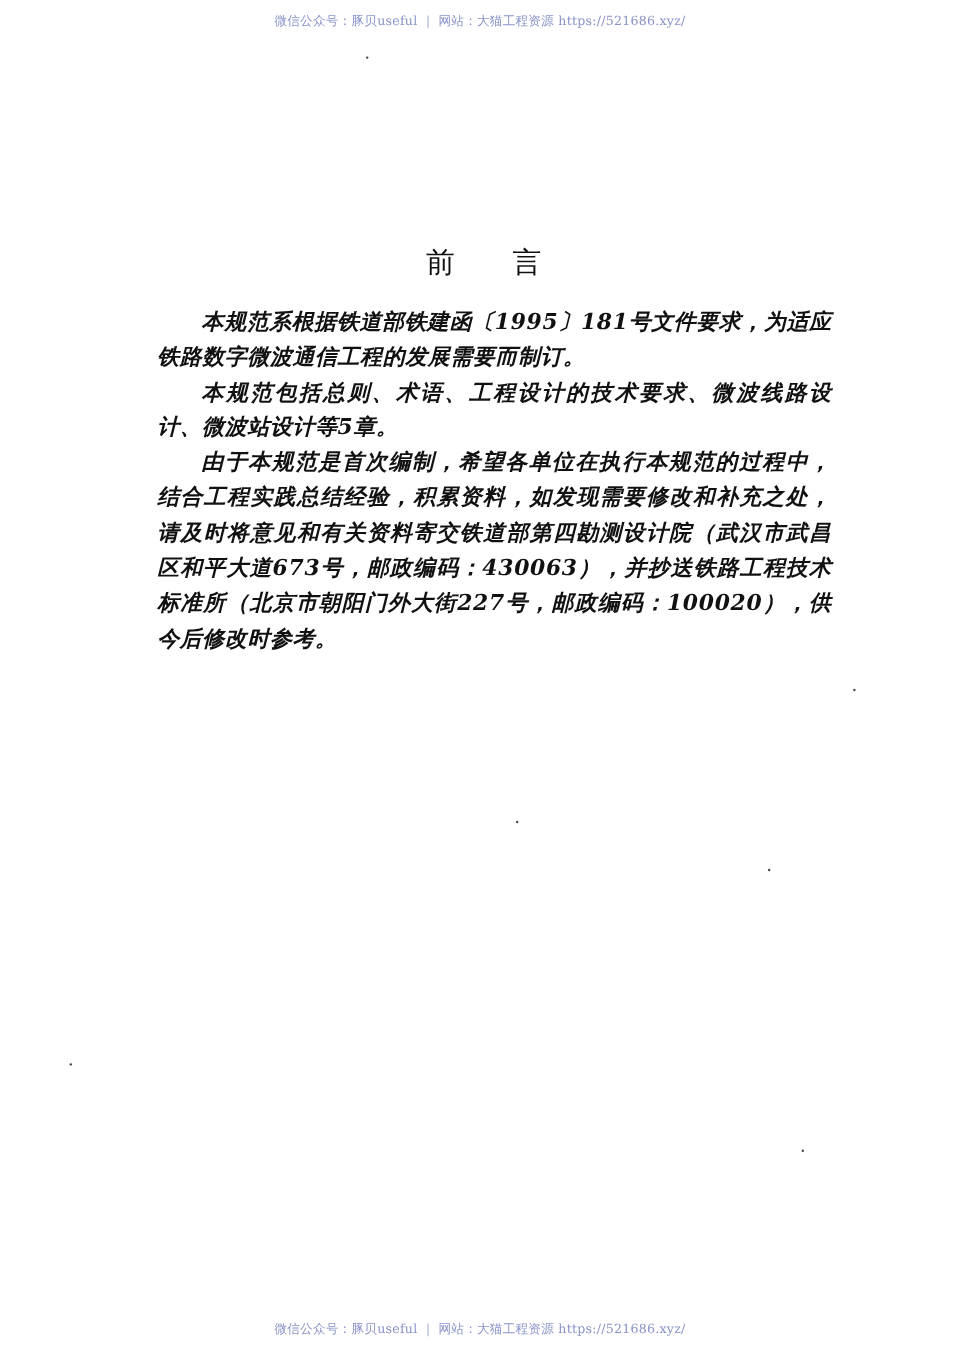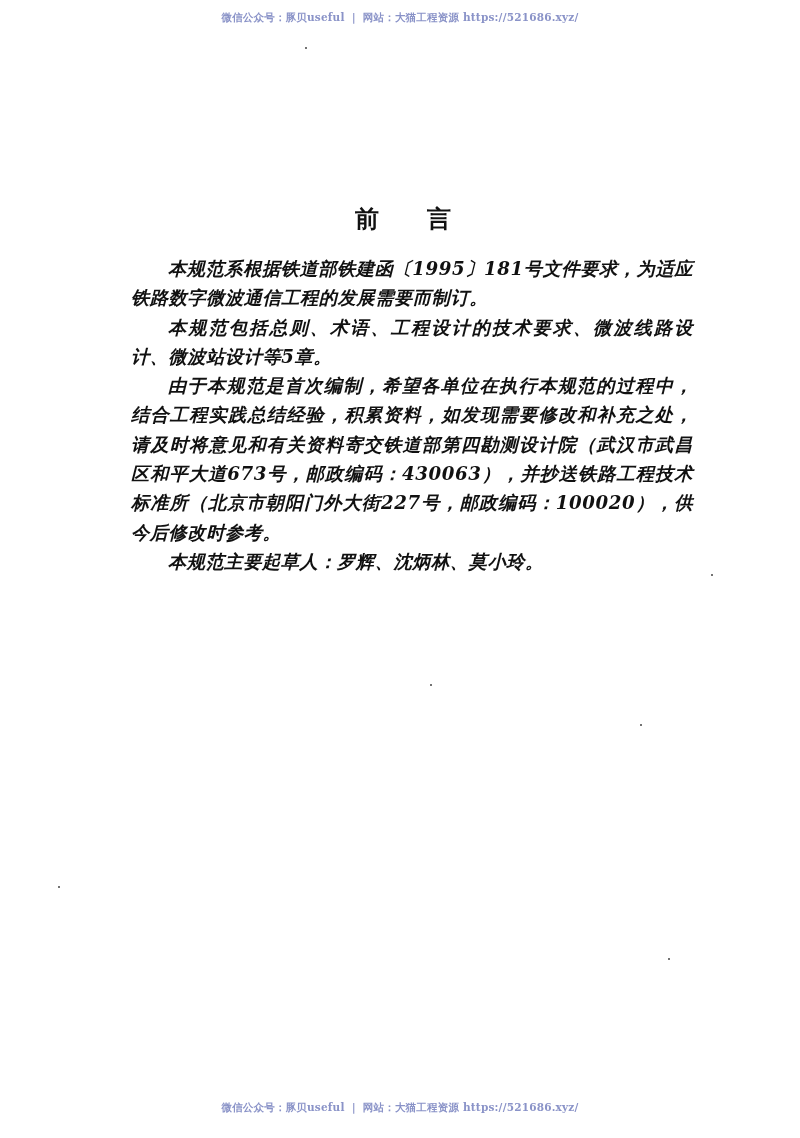--- a/index.html
+++ b/index.html
@@ -1,24 +1,24 @@
 <!DOCTYPE html>
 <html><head>
 <meta charset="utf-8">
 <style>
   html, body { margin: 0; padding: 0; background: #ffffff; }
   body { width: 800px; height: 1138px; position: relative; overflow: hidden;
          font-family: "DejaVu Serif", "Liberation Serif", serif; color: #111; }
   .watermark { position: absolute; left: 0; width: 800px; text-align: center;
                font-size: 10.5px; color: #8a93c8; letter-spacing: 0.2px;
-               font-family: "DejaVu Serif", serif; font-weight: bold; }
+               font-family: "DejaVu Serif", serif; }
   .wm-top { top: 11px; }
   .wm-bottom { top: 1101px; }
   .title { position: absolute; top: 203px; left: 355px; font-size: 24px;
-           font-weight: bold; letter-spacing: 0; }
+           font-weight: normal; letter-spacing: 0; }
   .title span { display: inline-block; }
   .title .t2 { margin-left: 48px; }
   .body { position: absolute; top: 254px; left: 131px; width: 562px; }
   .para { font-size: 18.2px; line-height: 29.3px; text-indent: 37px;
           text-align: justify; text-align-last: left; margin: 0; font-weight: bold;
           letter-spacing: 0.6px; font-style: italic; }
   .speck { position: absolute; width: 2px; height: 2px; background: #444; border-radius: 1px; }
 </style>
 </head>
 <body>
@@ -26,21 +26,20 @@
 <div class="watermark wm-top">微信公众号：豚贝useful ｜ 网站：大猫工程资源 https://521686.xyz/</div>
 
 <div class="title">
   <span class="t1">前</span><span class="t2">言</span>
 </div>
 
 <div class="body">
   <p class="para">本规范系根据铁道部铁建函〔1995〕181号文件要求，为适应铁路数字微波通信工程的发展需要而制订。</p>
   <p class="para">本规范包括总则、术语、工程设计的技术要求、微波线路设计、微波站设计等5章。</p>
   <p class="para">由于本规范是首次编制，希望各单位在执行本规范的过程中，结合工程实践总结经验，积累资料，如发现需要修改和补充之处，请及时将意见和有关资料寄交铁道部第四勘测设计院（武汉市武昌区和平大道673号，邮政编码：430063），并抄送铁路工程技术标准所（北京市朝阳门外大街227号，邮政编码：100020），供今后修改时参考。</p>
-  <p class="para">本规范主要起草人：罗辉、沈炳林、莫小玲。</p>
 </div>
 
 <div class="speck" style="left:305px;top:47px;"></div>
 <div class="speck" style="left:711px;top:574px;"></div>
 <div class="speck" style="left:430px;top:684px;"></div>
 <div class="speck" style="left:640px;top:724px;"></div>
 <div class="speck" style="left:58px;top:886px;"></div>
 <div class="speck" style="left:668px;top:958px;"></div>
 
 <div class="watermark wm-bottom">微信公众号：豚贝useful ｜ 网站：大猫工程资源 https://521686.xyz/</div>

